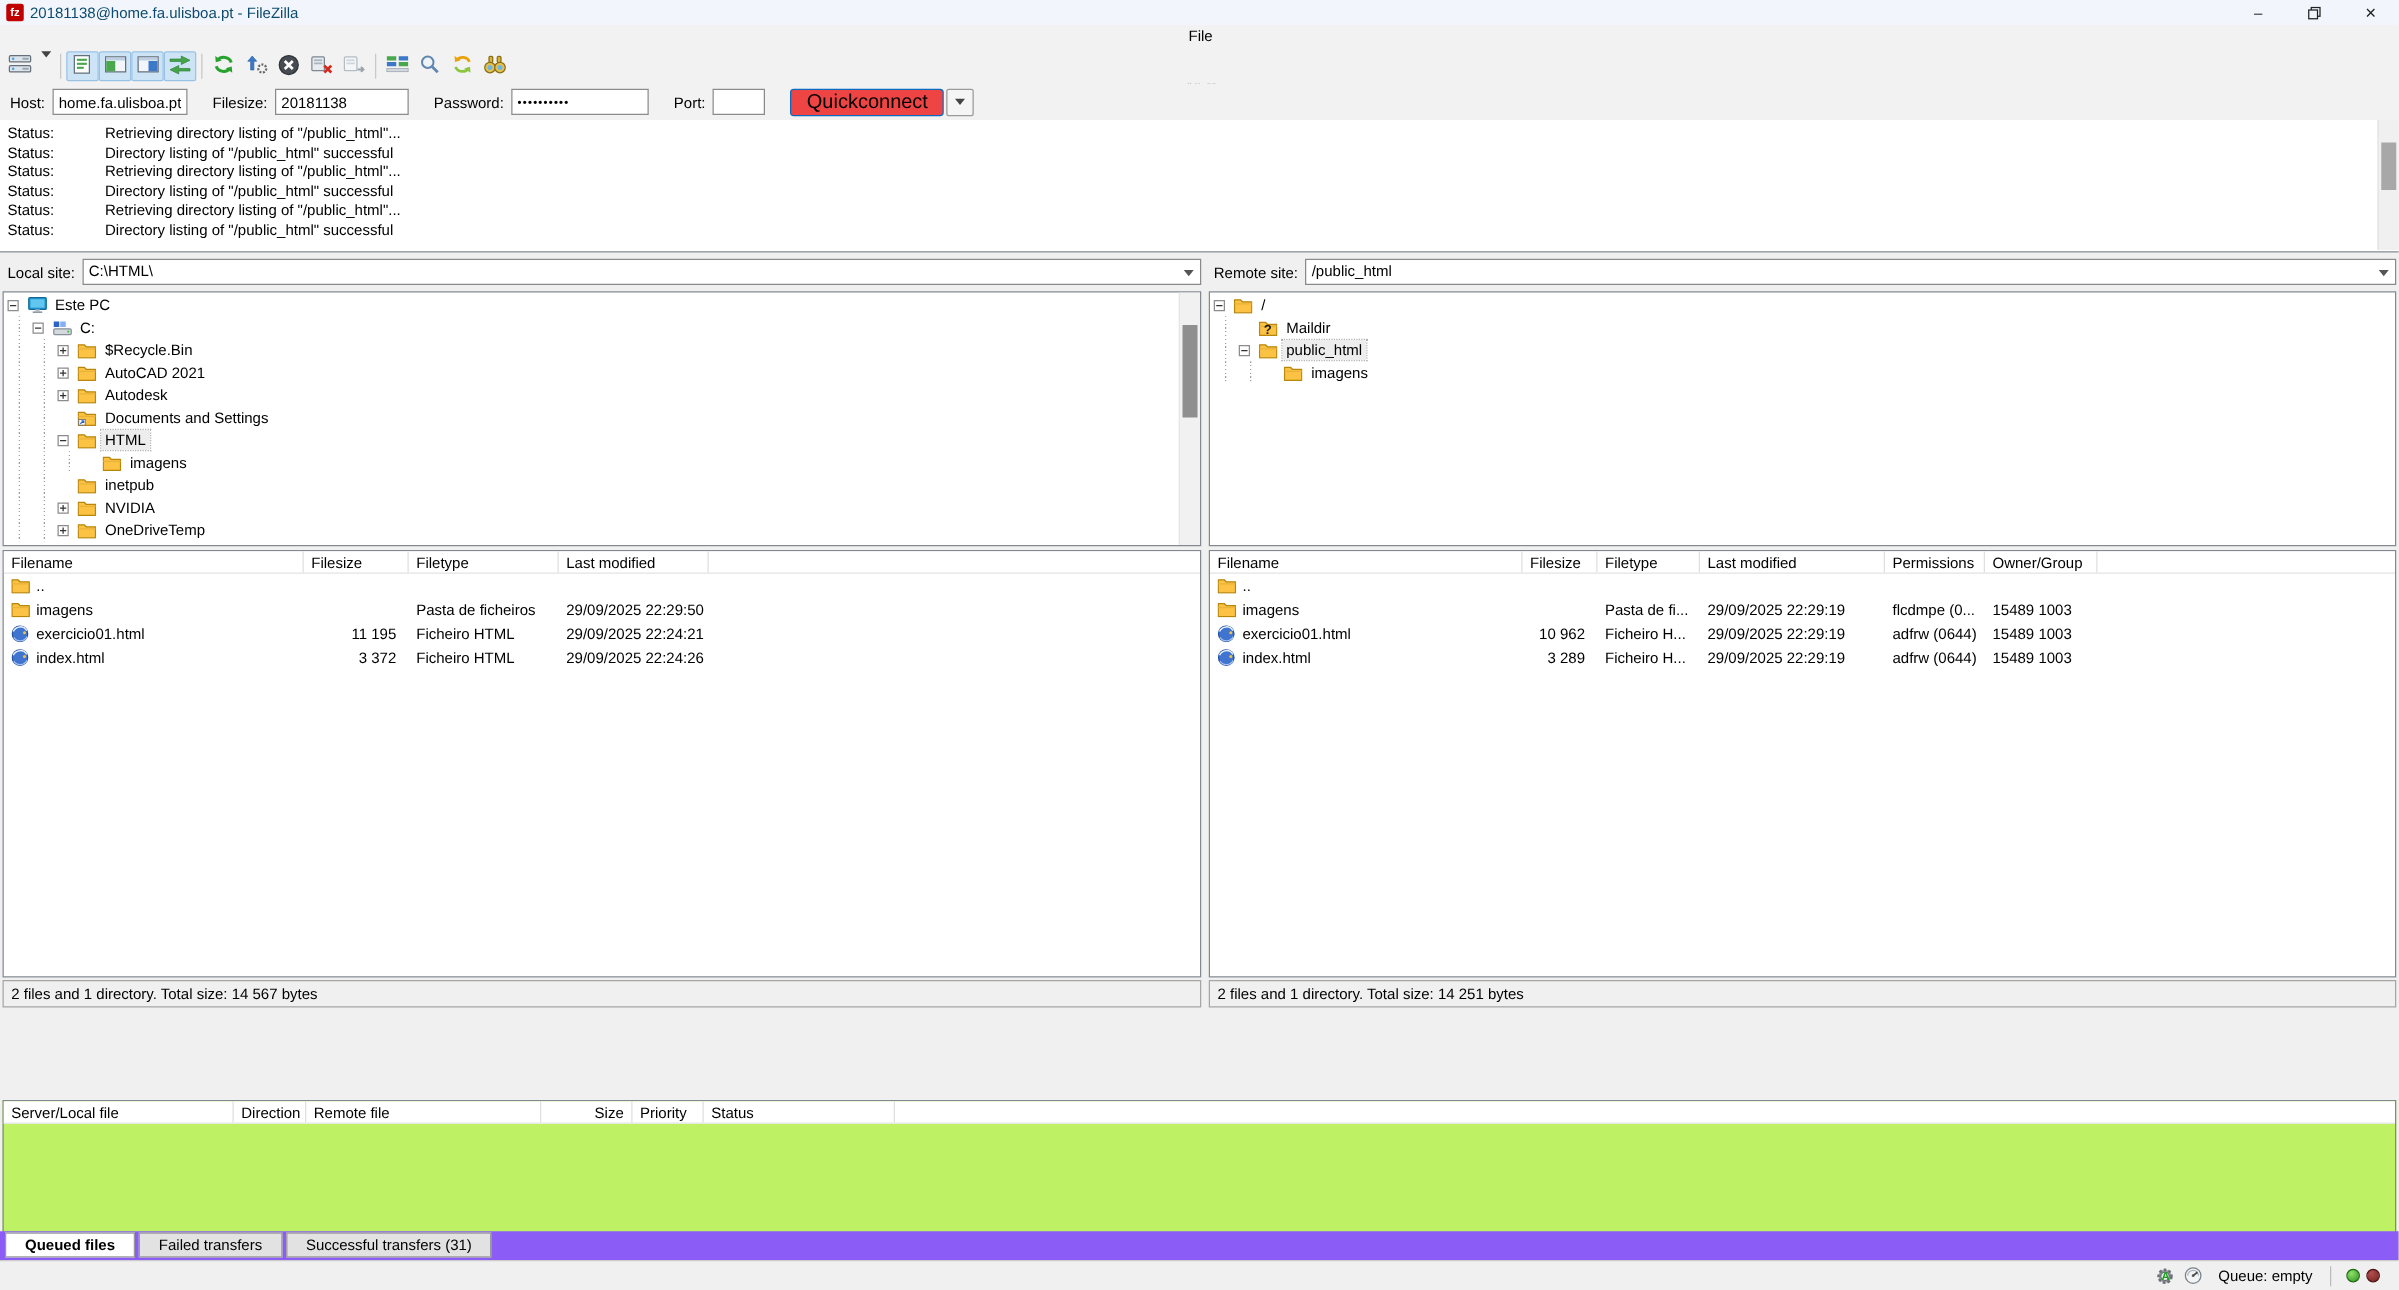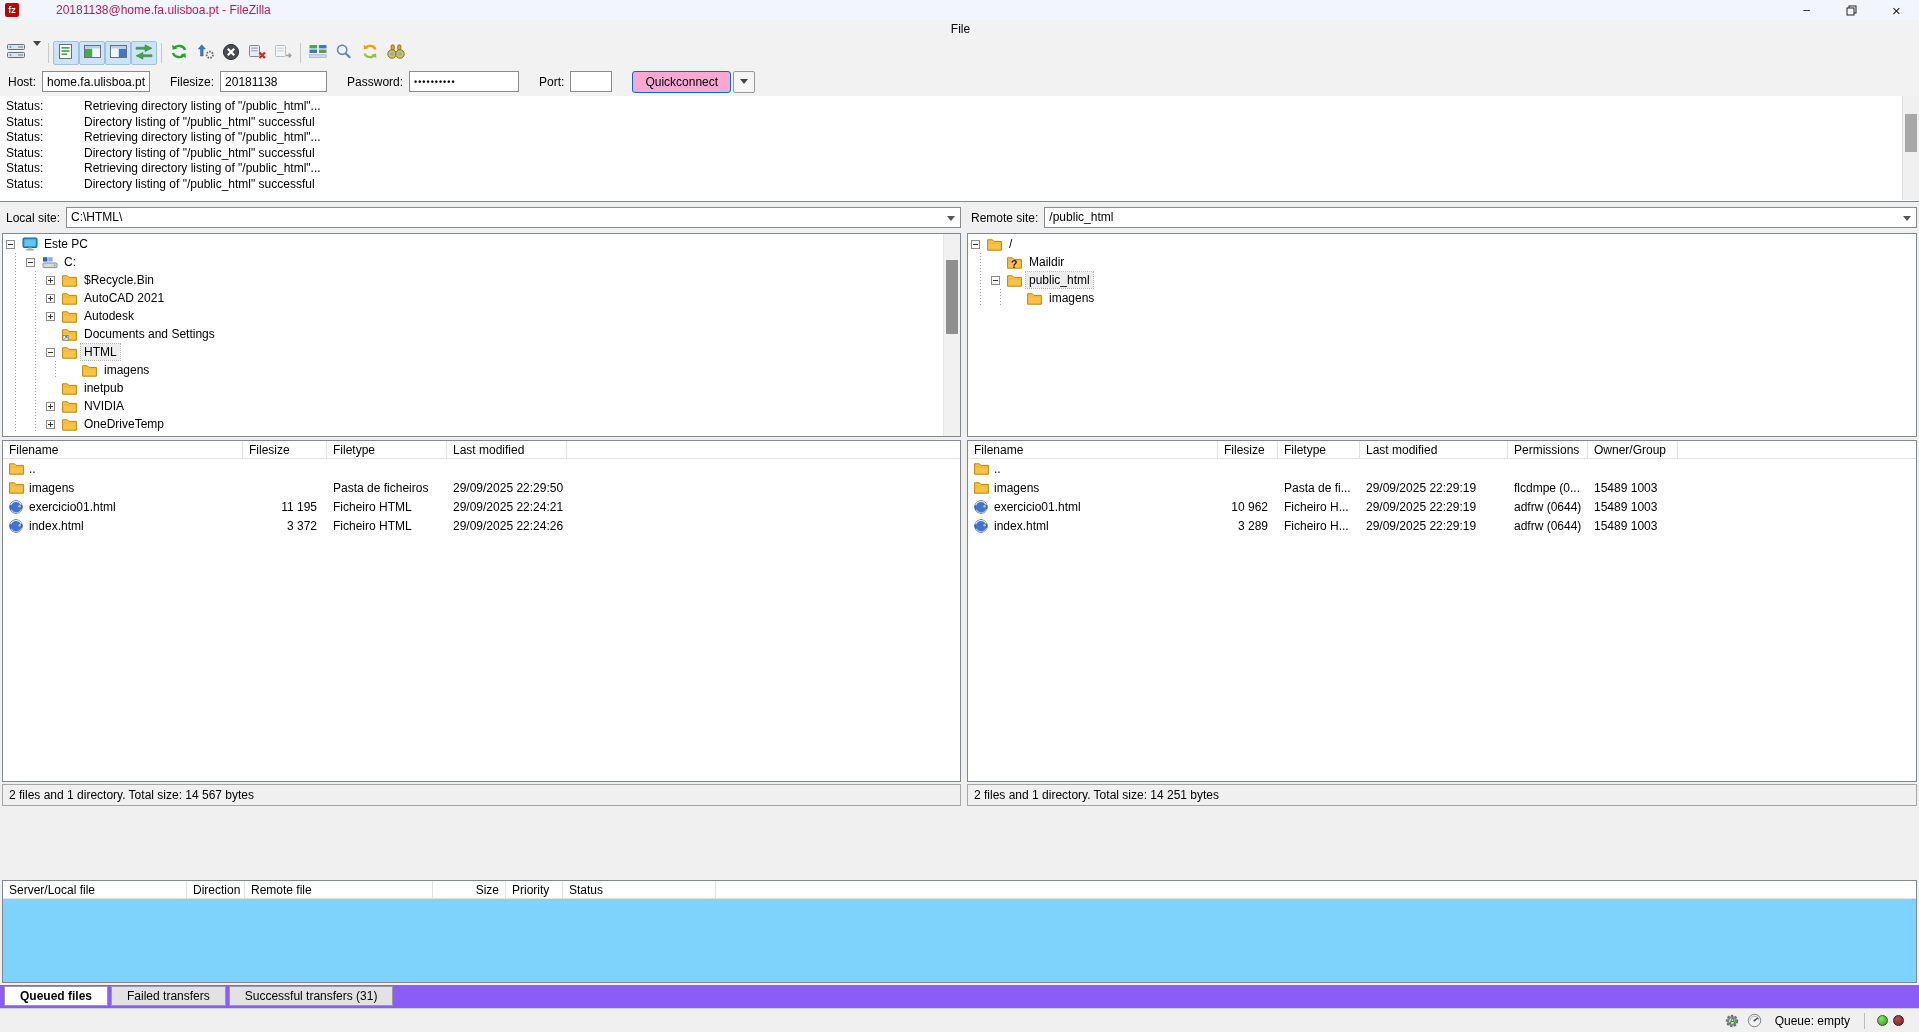--- a/index.html
+++ b/index.html
@@ -6,21 +6,21 @@
   html,body { width:1919px; height:1032px; overflow:hidden; }
   body {
     font-family:"Liberation Sans", sans-serif;
     font-size:12px; color:#000; background:#f0f0f0; position:relative;
   }
   .app { position:absolute; inset:0; }
 
   
   .titlebar { position:absolute; top:0; left:0; right:0; height:20px; background:#f2f6fc; display:flex; align-items:center; }
   .fz-icon { width:14px; height:14px; margin:0 5px 0 5px; background:#bf0000; color:#fff; font-weight:bold; font-size:9px; display:flex; align-items:center; justify-content:center; border-radius:2px; }
-  .title-text { font-size:12px; color:#be185d;margin-left:32px; }
+  .title-text { font-size:12px; color:#0c4a6e; }
   .win-controls { margin-left:auto; display:flex; height:100%; }
   .win-btn { width:45px; height:100%; display:flex; align-items:center; justify-content:center; font-size:12px; color:#222; }
 
   
   .menubar { position:absolute; top:20px; left:0; right:0; height:19px; background:#f2f2f2; display:flex; align-items:center; padding-left:2px;flex-direction:column; }
   .menu-item { padding:2px 9px; font-size:12px; }
 
   
   .toolbar { position:absolute; top:39px; left:0; right:0; height:28px; background:#f2f2f2; display:flex; align-items:center; padding-left:3px; }
   .tool-btn { width:26px; height:24px; display:flex; align-items:center; justify-content:center; border:1px solid transparent; border-radius:2px; }
@@ -30,21 +30,21 @@
   .dd-arrow { width:0; height:0; border-left:4px solid transparent; border-right:4px solid transparent; border-top:5px solid #444; }
 
   
   .quickbar { position:absolute; top:67px; left:0; right:0; height:29px; background:#f2f2f2; display:flex; align-items:center; padding-left:8px; }
   .qc-label { margin-right:6px; }
   .qc-input { height:21px; border:1px solid #8b8b8b; background:#fff; padding:0 4px; font-family:"Liberation Sans", sans-serif; font-size:12px; }
   .qc-host { width:108px; margin-right:20px; }
   .qc-user { width:107px; margin-right:20px; }
   .qc-pass { width:110px; margin-right:20px; font-size:9px; font-weight:bold; letter-spacing:1px; }
   .qc-port { width:42px; margin-right:20px; }
-  .qc-btn { height:22px; padding:0 12px; background:#f9a8d4; border:1px solid #0a6cc0; border-radius:3px; font-family:"Liberation Sans", sans-serif; font-size:12px; margin-right:2px; }
+  .qc-btn { height:22px; padding:0 12px; background:#ef4444; border:1px solid #0a6cc0; border-radius:3px; font-family:"Liberation Sans", sans-serif; font-size:16px; margin-right:2px; }
   .qc-drop { height:22px; width:22px; background:#f5f5f5; border:1px solid #9a9a9a; border-radius:2px; display:flex; align-items:center; justify-content:center; }
 
   
   .logbox { position:absolute; top:96px; left:0; right:0; height:106px; background:#fff; border-bottom:1px solid #828790; padding-top:3px; }
   .log-line { display:flex; line-height:15.6px; padding-left:6px; white-space:nowrap; }
   .log-type { width:78px; flex:0 0 auto; }
   .log-scroll { position:absolute; right:0; top:0; bottom:1px; width:17px; background:#f0f0f0; border-left:1px solid #e2e2e2; }
   .log-thumb { position:absolute; left:2px; right:2px; top:18px; height:38px; background:#a8a8a8; }
 
   
@@ -81,21 +81,21 @@
   .cell { padding:0 6px; overflow:hidden; white-space:nowrap; }
   .cell.size { text-align:right; padding-right:10px; }
   .name-cell { display:flex; align-items:center; }
   .file-icon { width:16px; flex:0 0 auto; display:inline-flex; margin-right:4px; }
   .local .grid-cols  { grid-template-columns:240px 84px 120px 120px 1fr; }
   .remote .grid-cols { grid-template-columns:250px 60px 82px 148px 80px 90px 1fr; }
 
   .summary { position:absolute; left:2px; right:2px; bottom:0; height:22px; background:#f0f0f0; border:1px solid #a6a6a6; line-height:20px; padding-left:6px; }
 
   
-  .queuebox { position:absolute; left:2px; right:2px; top:880px; height:103px; background:#7dd3fc; border:1px solid #828790; }
+  .queuebox { position:absolute; left:2px; right:2px; top:880px; height:128px; background:#bef264; border:1px solid #828790; }
   .queue-cols { grid-template-columns:184px 58px 188px 73px 57px 153px 1fr; }
 
   
   .tabbar { position:absolute; left:0; right:0; top:985px; height:23px; background:#8b5cf6; display:flex; align-items:flex-start; padding:1px 0 0 4px; }
   .tab { height:20px; line-height:18px; padding:0 15px; background:#e2e2e2; border:1px solid #9a9a9a; margin-right:3px; }
   .tab.active { background:#fff; font-weight:bold; }
 
   
   .statusbar { position:absolute; left:0; right:0; top:1008px; height:24px; background:#f0f0f0; border-top:1px solid #cccccc; display:flex; align-items:center; justify-content:flex-end; padding-right:10px; }
   .sb-icon { display:inline-flex; margin-right:7px; }

